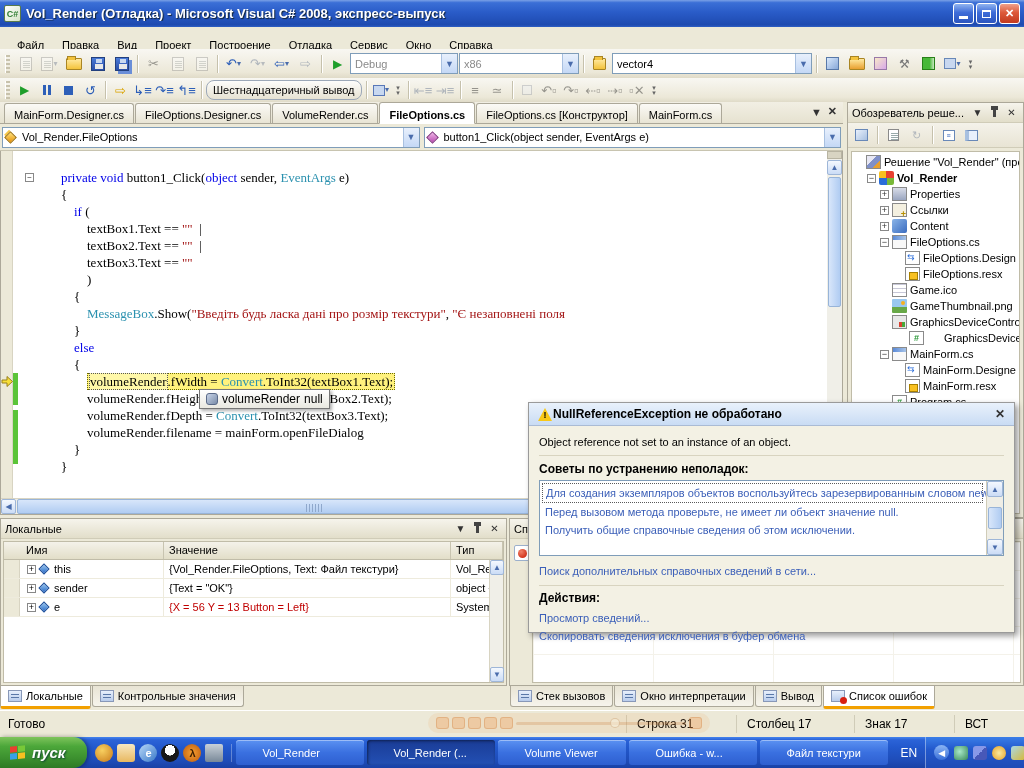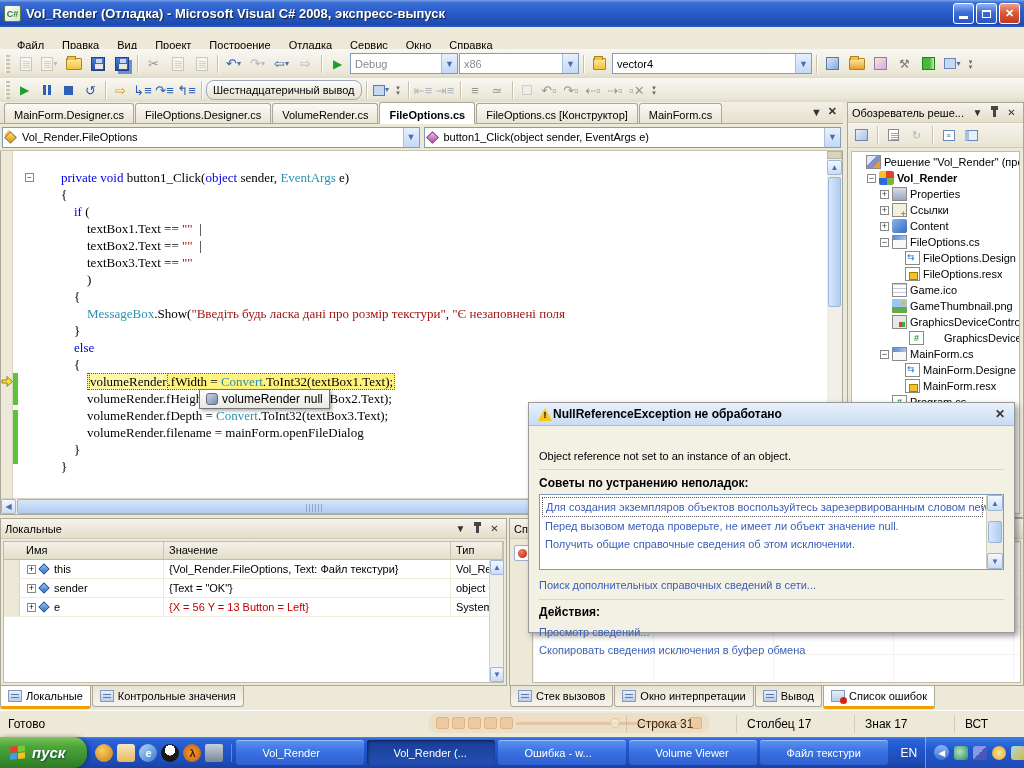--- a/index.html
+++ b/index.html
@@ -165,21 +165,21 @@
 .tray{height:31px;display:flex;align-items:center;gap:5px;padding:0 10px 0 8px;background:linear-gradient(180deg,#3A7EE8,#2258CC 40%,#1E4BB6);border-left:1px solid rgba(255,255,255,.4)}
 .chev{width:15px;height:15px;border-radius:50%;background:linear-gradient(180deg,#8AB4F4,#3A70D8);display:flex;align-items:center;justify-content:center;font-size:9px;color:#fff}
 .tri{width:14px;height:14px;border-radius:3px}
 
 .popup{position:absolute;left:528px;top:402px;width:487px;height:231px;background:#F3F1E4;border:1px solid #9A9A9A;box-shadow:3px 3px 6px rgba(0,0,0,.4);z-index:50}
 .pophead{height:23px;display:flex;align-items:center;padding:0 9px;background:linear-gradient(180deg,#E9F1FB,#C9DCF4);border-bottom:1px solid #AABBD4;font-size:12px;font-weight:bold}
 .warn{width:15px;height:13px;position:relative;flex:none}
 .warn:before{content:"";position:absolute;left:0;top:0;border-left:7px solid transparent;border-right:7px solid transparent;border-bottom:13px solid #F8C818}
 .warn:after{content:"!";position:absolute;left:5.5px;top:2px;font-size:9px;font-weight:bold;color:#000}
 .popx{margin-left:auto;font-weight:bold;font-size:12px;color:#333}
-.popbody{padding:22px 10px;font-size:11px}
+.popbody{padding:8px 10px;font-size:11px}
 .popmsg{padding:2px 0 7px;border-bottom:1px solid #D8D4C0;margin-bottom:6px}
 .pophdr{font-weight:bold;margin-bottom:4px;font-size:12px}
 .tipsbox{position:relative;background:#fff;border:1px solid #7F9DB9;height:76px;margin-bottom:6px;padding:2px 20px 0 2px;overflow:hidden}
 .tiplink{color:#3B5FB8;padding:3px 3px;white-space:nowrap}
 .tiplink.first{border:1px dotted #5A5A5A}
 .tipsb{position:absolute;right:0;top:0;bottom:0;width:17px;background:#EFEEE6;border-left:1px solid #D0CCB8}
 .link{color:#3B5FB8;padding:3px 0;display:block;white-space:nowrap}
 .popdiv{border-bottom:1px solid #D8D4C0;margin:5px 0}
 
 .arr{font-size:8px;line-height:1;color:#4A6CAC}
@@ -723,26 +723,26 @@
 
     <div class="tbtn">
           <span class="tico ic-folder"></span>
           <span>Vol_Render</span>
         </div>
         <div class="tbtn act">
           <span class="tico ic-vs"></span>
           <span>Vol_Render (...</span>
         </div>
         <div class="tbtn">
+          <span class="tico ic-winform"></span>
+          <span>Volume Viewer</span>
+        </div>
+        <div class="tbtn">
           <span class="tico ic-opera"></span>
           <span>Ошибка - w...</span>
-        </div>
-        <div class="tbtn">
-          <span class="tico ic-winform"></span>
-          <span>Volume Viewer</span>
         </div>
         <div class="tbtn">
           <span class="tico ic-winform"></span>
           <span>Файл текстури</span>
         </div>
       </div>
     <div class="lang">EN</div>
     <div class="tray">
       <span class="chev">◀</span>
       <span class="tri" style="background:radial-gradient(circle at 40% 40%,#A8E8C8,#388858)"></span>

